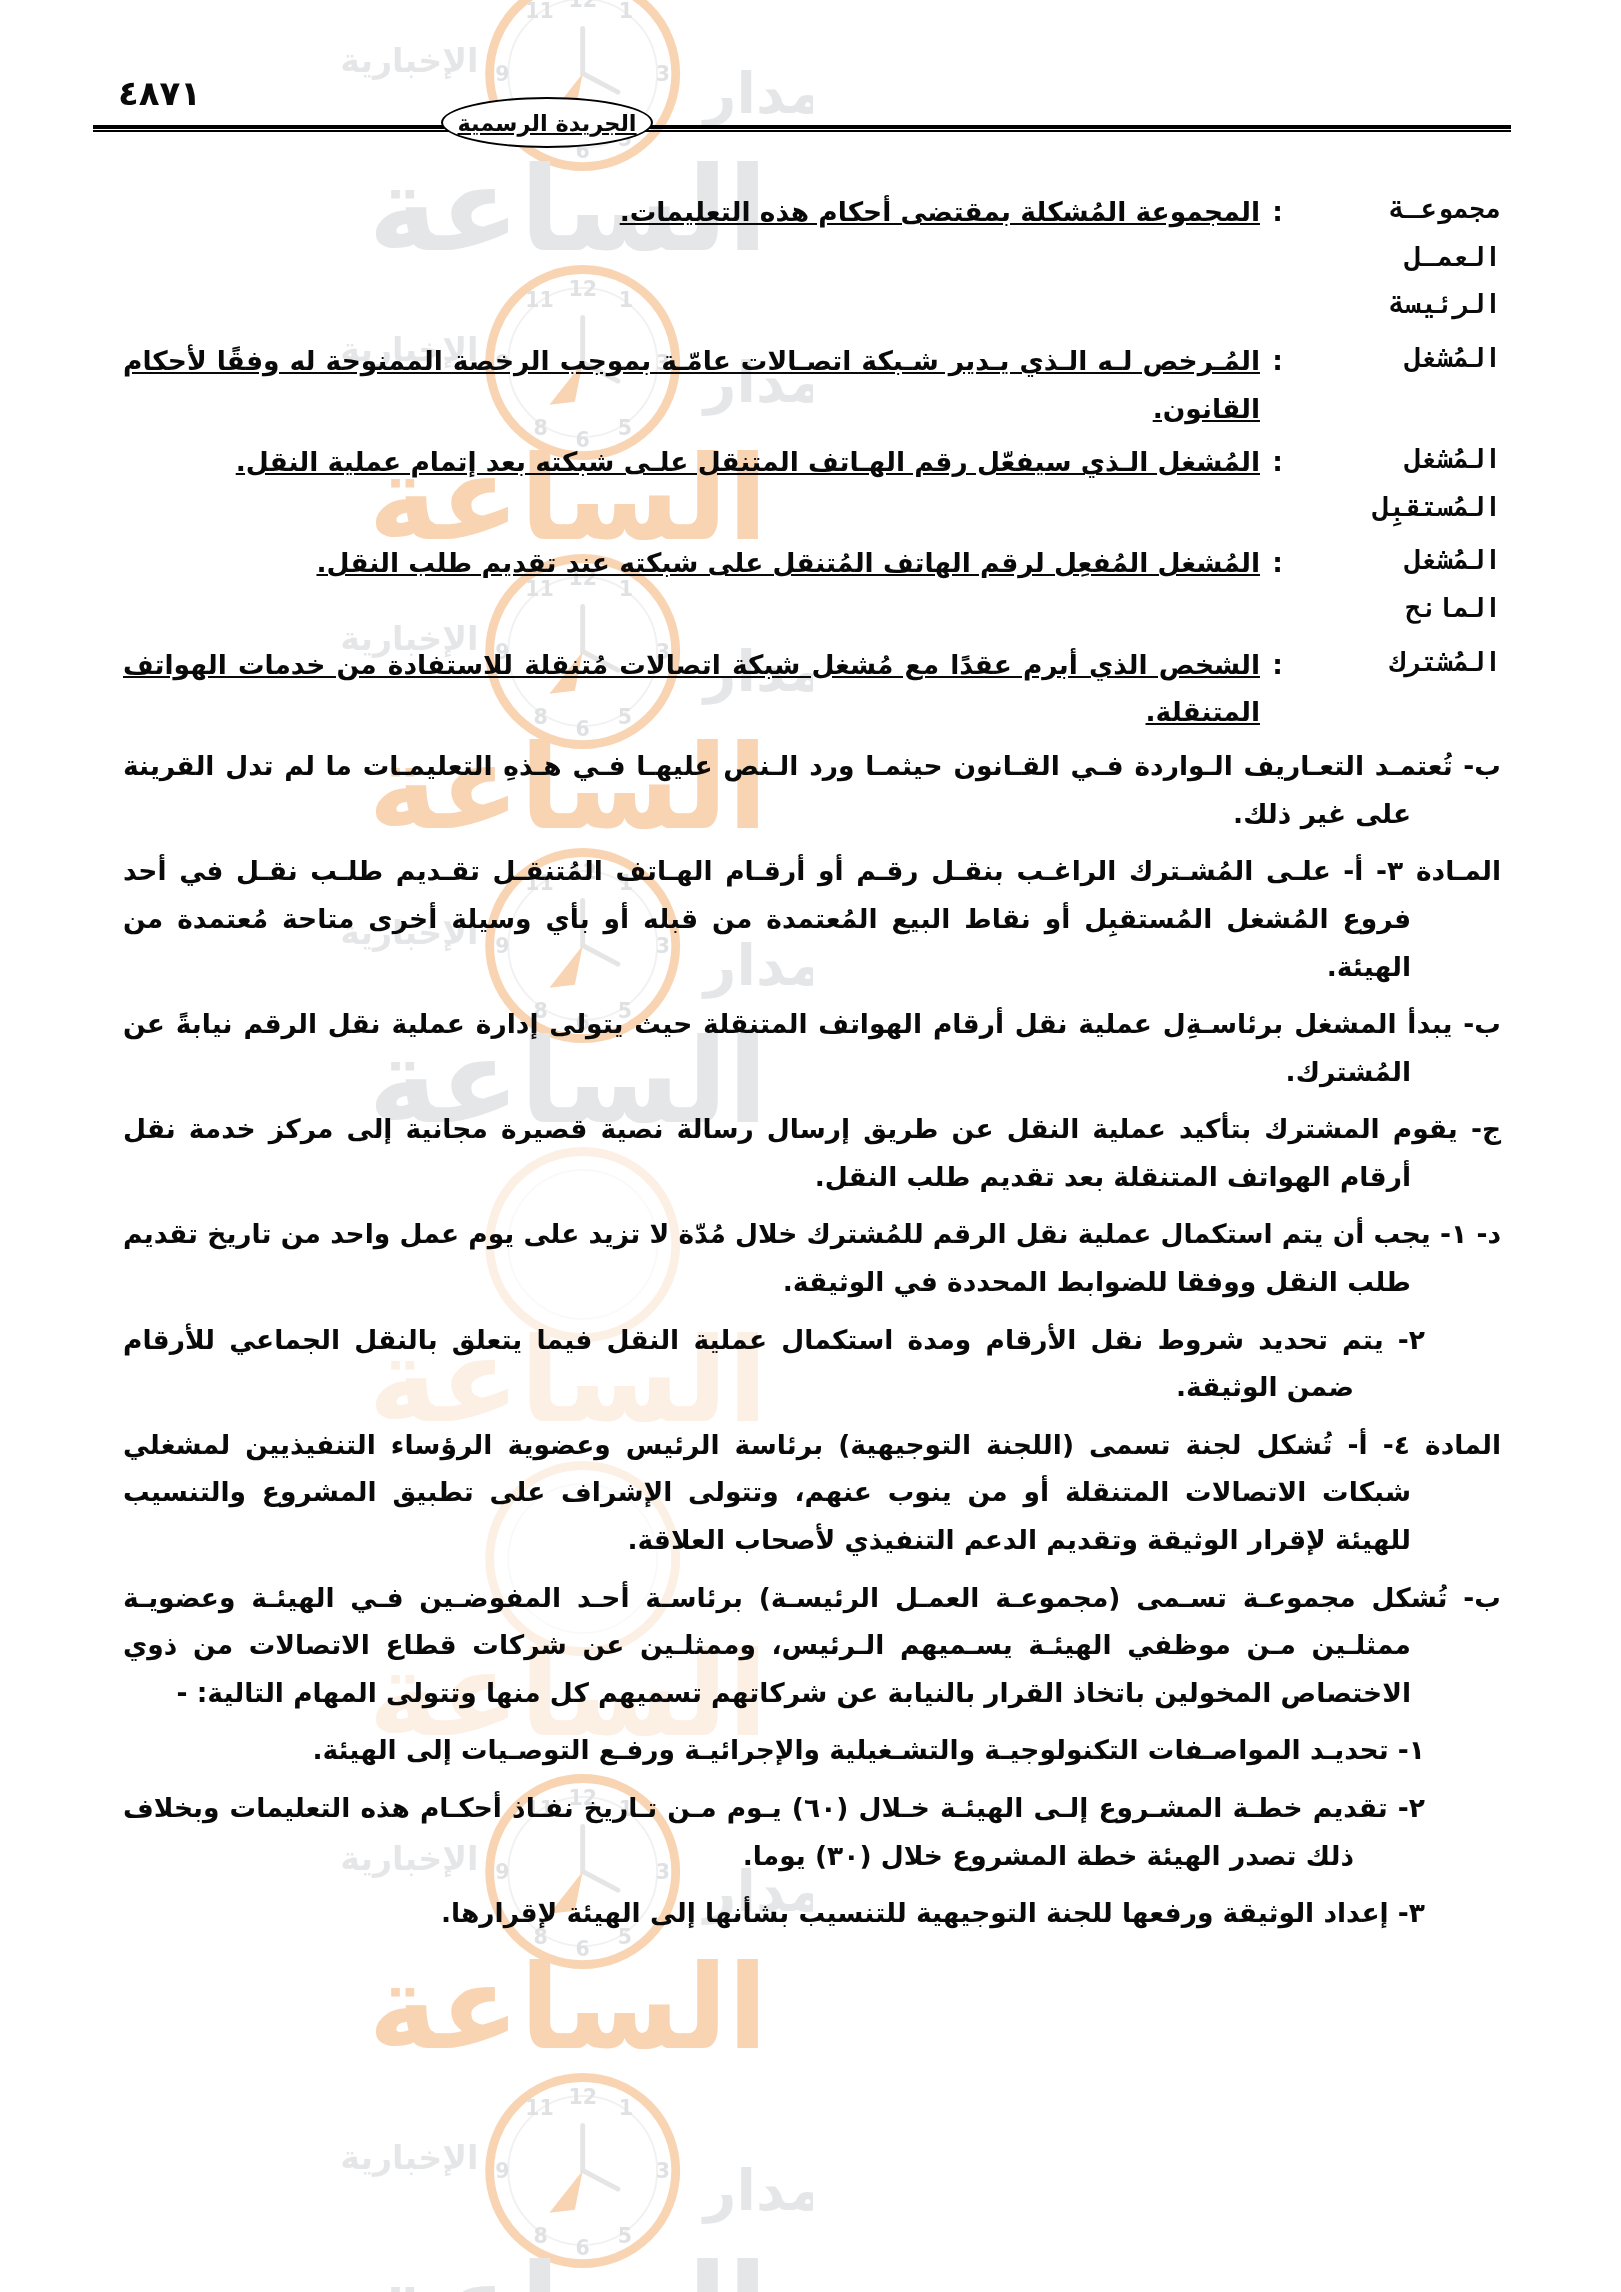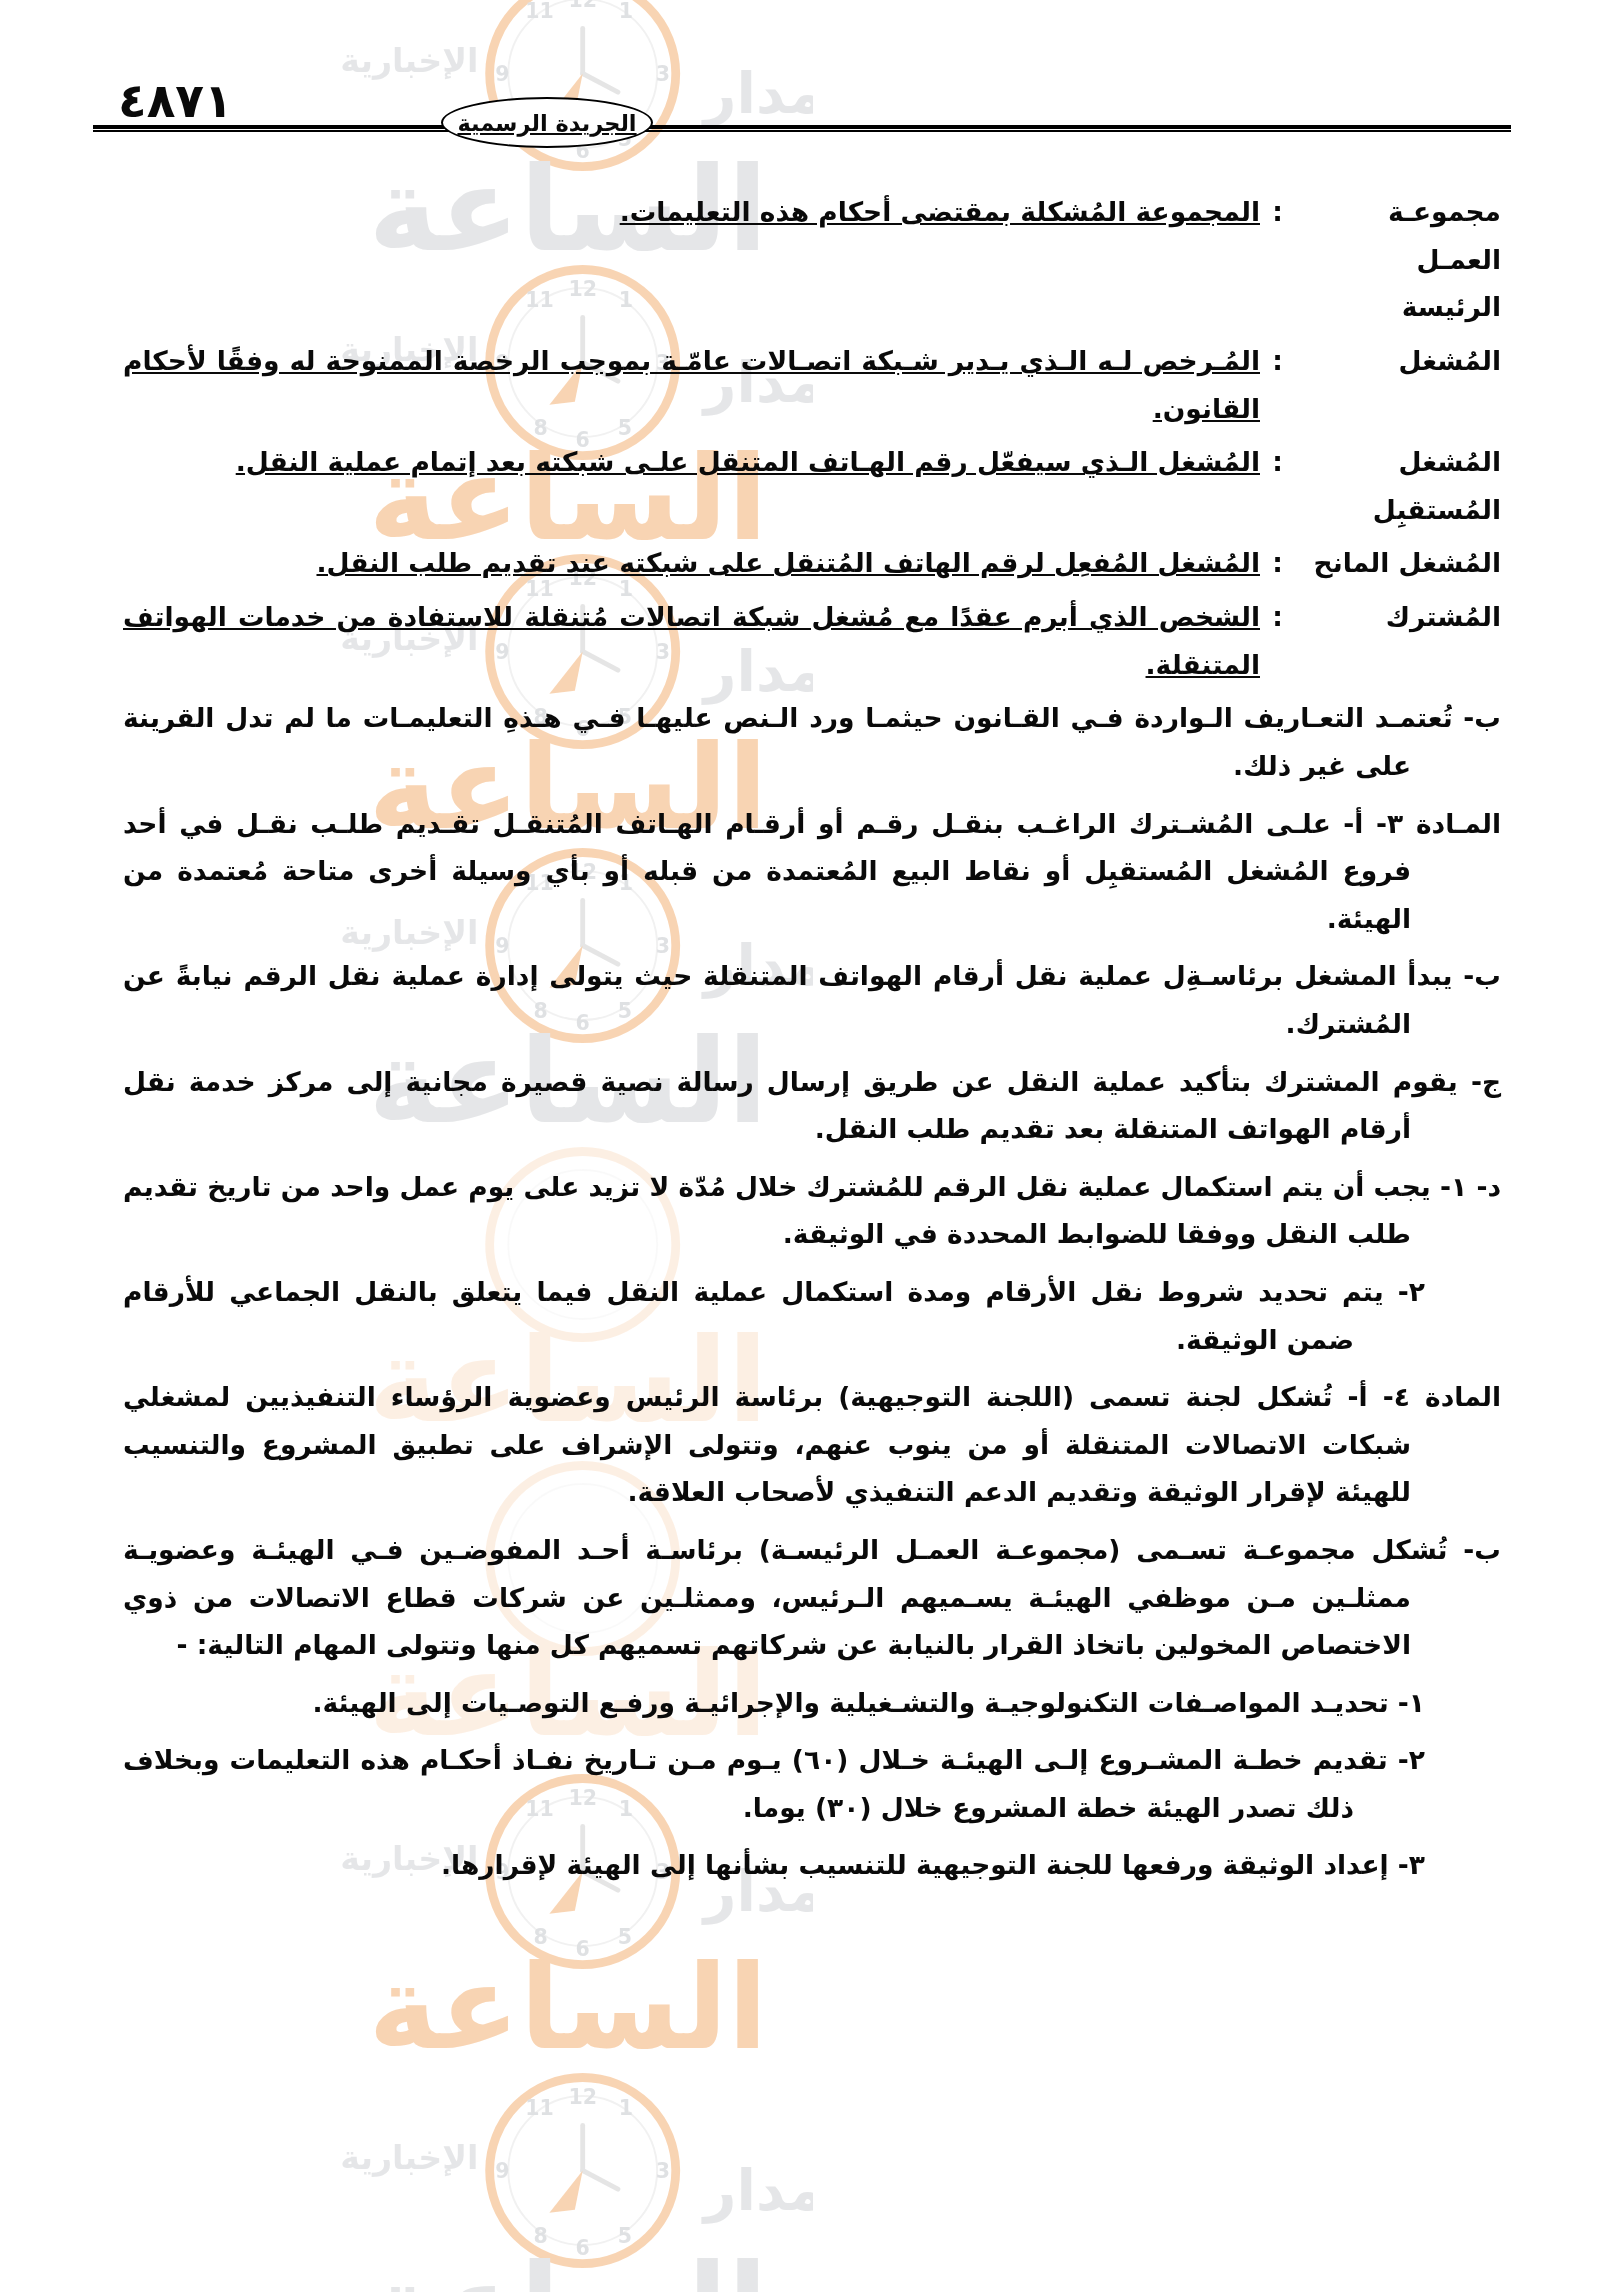--- a/index.html
+++ b/index.html
@@ -29,21 +29,21 @@
   .wm-hand{stroke:#b9b9b9;}
   .wm-arrow{fill:var(--watermark-orange,#ee8a2f);}
   .wm-madar{fill:var(--watermark-gray,#b9bcc0);font-weight:bold;}
   .wm-saa{fill:var(--watermark-orange,#ee8a2f);font-weight:bold;}
   .wm.gray-big .wm-saa{fill:var(--watermark-gray,#c4c7cb);}
   .wm-akhb{fill:var(--watermark-gray,#b9bcc0);font-weight:bold;}
 
   
   .page-number{
     position:absolute;top:73px;left:118px;z-index:2;
-    font-size:47px;font-weight:bold;color:var(--text-color,#000);
+    font-size:34px;font-weight:bold;color:var(--text-color,#000);
   }
   .rule{
     position:absolute;top:125px;left:93px;right:110px;z-index:1;
     height:6.9px;border-top:4.9px solid #000;border-bottom:2px solid #000;
   }
   .oval{
     position:absolute;top:97px;left:441px;z-index:2;
     width:212px;height:51px;border:2.9px solid #000;border-radius:50%;
     background:#fff;display:flex;align-items:center;justify-content:center;
     font-size:22.5px;font-weight:bold;color:var(--text-color,#000);
@@ -52,21 +52,21 @@
   }
 
   
   .content{
     position:absolute;top:188px;right:120px;left:123px;z-index:1;
     direction:rtl;text-align:justify;
     font-size:26.5px;font-weight:bold;line-height:1.8;color:var(--text-color,#111);
   }
   .content p{margin:0 0 9.8px;}
   .def-row{display:flex;margin-bottom:5.9px;}
-  .def-term{flex:0 0 206px;}
+  .def-term{flex:0 0 206px;font-family:Liberation Mono, monospace;}
   .def-colon{flex:0 0 35px;text-align:center;}
   .def-text{flex:1 1 auto;text-decoration:underline;}
   .p-hang{padding-right:90px;text-indent:-90px;}
   .p-item{padding-right:147px;text-indent:-71px;}
   .mt-lg{margin-top:15.7px;}
 </style>
 </head>
 <body>
 
 <div class="page">

